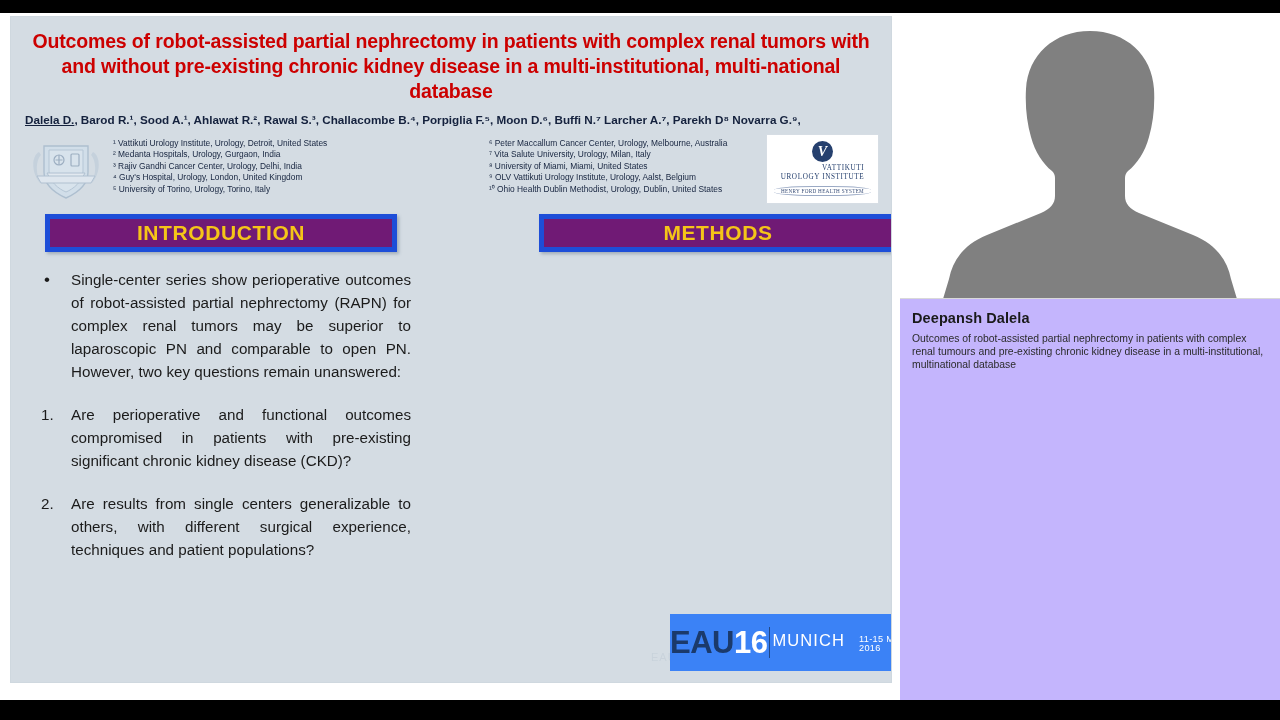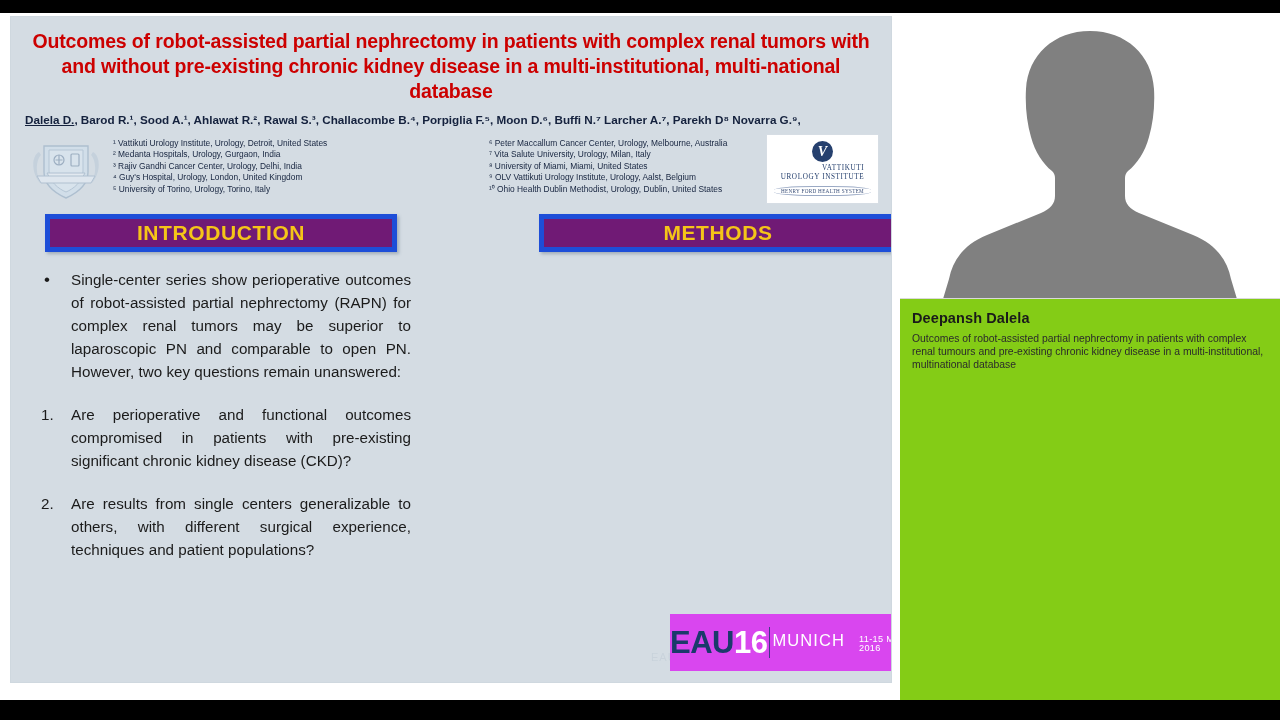--- a/index.html
+++ b/index.html
@@ -143,21 +143,21 @@
     color: #1b1b1b;
   }
   .para.bullet .marker { font-size: 17px; left: 11px; }
   .para:last-child { text-align: left; }
   .para.justify-all { text-align: justify; }
 
   
   .eau {
     position: absolute; left: 659px; top: 597px;
     width: 265px; height: 57px;
-    background: #d946ef;
+    background: #3b82f6;
     display: flex; align-items: center; justify-content: center; gap: 2px;
   }
   .eau-main {
     font-size: 31px; font-weight: bold; letter-spacing: -0.5px;
     color: #1b3a6b; line-height: 1;
   }
   .eau-main .yr { color: #ffffff; }
   .eau-div { width: 1px; height: 31px; background: #1b3a6b; opacity: .8; }
   .eau-right { display: flex; flex-direction: row; line-height: 1; }
   .eau-city { font-size: 16.5px; color: #ffffff; letter-spacing: 1.1px; }
@@ -165,21 +165,21 @@
   .watermark {
     position: absolute; left: 640px; top: 634px;
     font-size: 11px; color: #c8d2db; letter-spacing: 1px;
     opacity: .9;
   }
 
   
   .presenter {
     position: absolute; left: 900px; top: 13px;
     width: 380px; height: 687px;
-    background: #84cc16;
+    background: #c4b5fd;
   }
   .avatar-wrap {
     position: relative;
     width: 380px; height: 286px;
     background: #ffffff;
     overflow: hidden;
     border-bottom: 1px solid #d9d9d9;
   }
   .avatar-svg { position: absolute; left: 0; top: 0; }
   .presenter-info { padding: 10px 12px 0 12px; }

